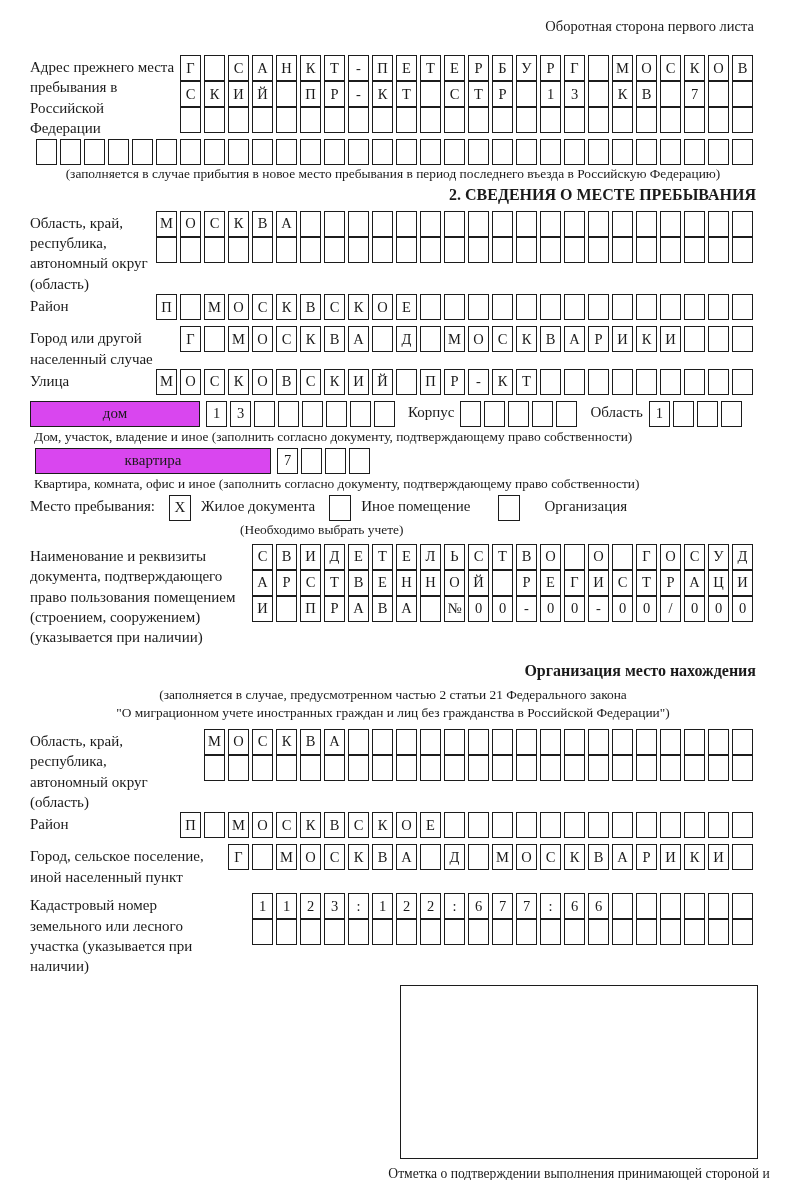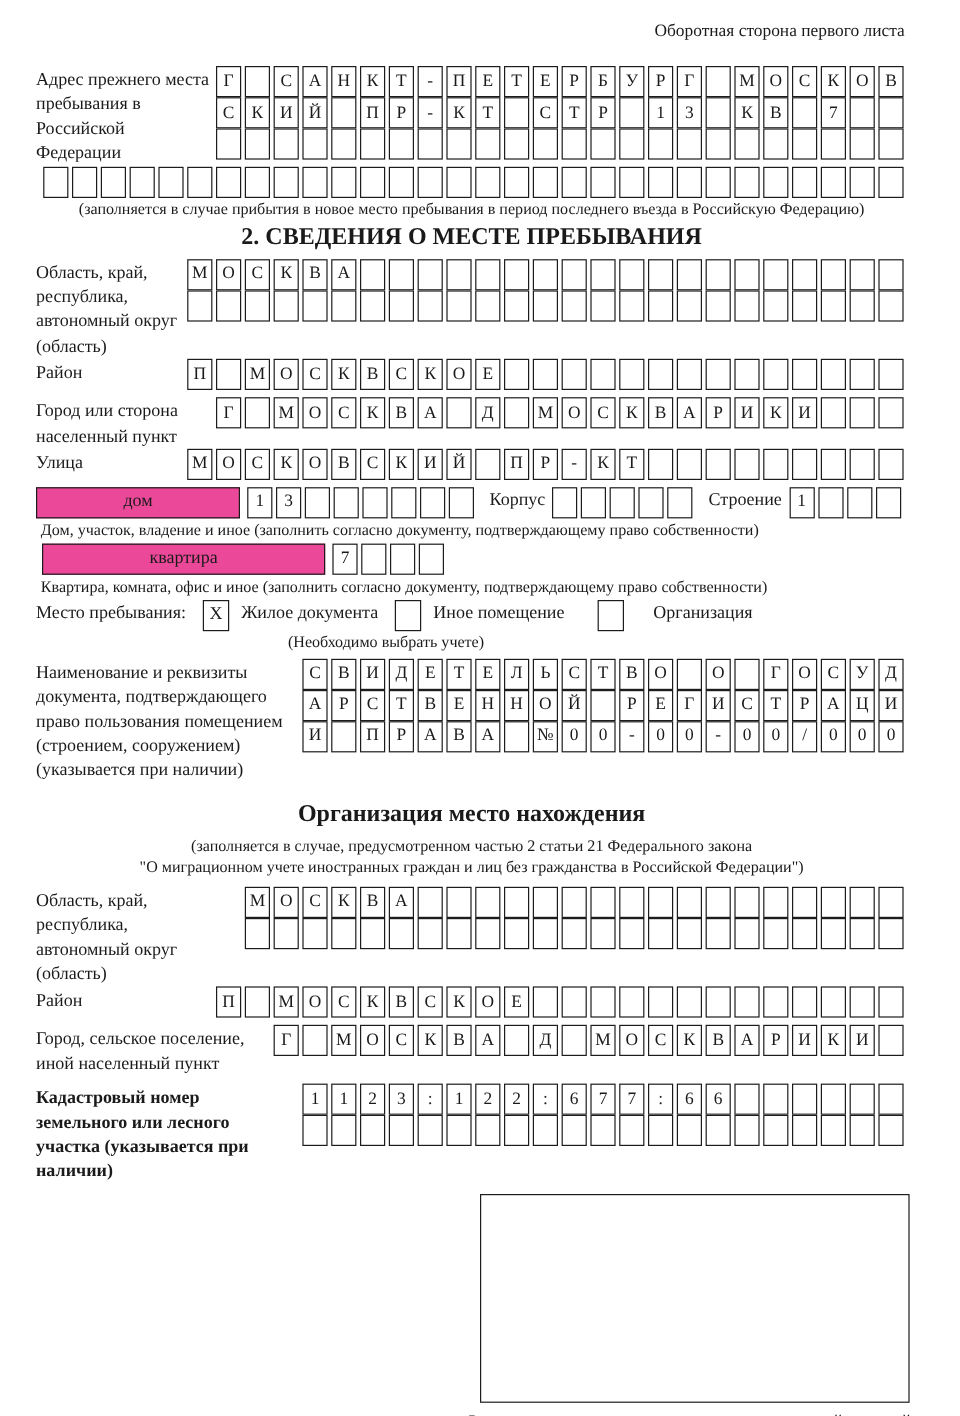--- a/index.html
+++ b/index.html
@@ -13,39 +13,39 @@
 
   .hdr { text-align:right; font-size:14.5px; margin:8px 2px 20px 0; }
 
   .field { display:flex; align-items:flex-start; }
   .flabel { line-height:1.36; font-size:15px; padding-top:2px; }
   .w125 { flex:0 0 125px; width:125px; }
   .w148 { flex:0 0 148px; width:148px; }
   .w150 { flex:0 0 150px; width:150px; }
   .w130 { flex:0 0 130px; width:130px; }
   .w175 { flex:0 0 175px; width:175px; }
-  .w202 { flex:0 0 202px; width:202px;font-weight:bold; }
+  .w202 { flex:0 0 202px; width:202px; }
   .w208 { flex:0 0 208px; width:208px; }
 
   .rows { flex:1 1 auto; }
   .cellrow { white-space:nowrap; height:26px; margin-bottom:0;text-align:right; }
   .cell {
     display:inline-flex; width:21px; height:26px;
     border:1.6px solid #1c1c1c; margin-right:3px;
     align-items:center; justify-content:center;
     font-size:14.5px; vertical-align:top; background:#fff;
   }
   .note { font-size:13.4px; text-align:center; margin:1px 0 2px 0; }
   .note-left { font-size:13.4px; text-align:left; margin:2px 0 3px 4px; }
-  .sect { text-align:center; font-weight:bold; font-size:20px; margin:4px 0 7px 0; }
+  .sect { text-align:right; font-weight:bold; font-size:16px; margin:4px 0 7px 0; }
 
   .widebox {
     border:1.6px solid #1c1c1c; height:26px;
     display:inline-flex; align-items:center; justify-content:center;
-    font-size:15px; background:#ec4899;
+    font-size:15px; background:#d946ef;
   }
   .inline-row { display:flex; align-items:flex-start; margin-bottom:2px; }
   .inline-lbl { padding:3px 6px 0 10px; font-size:15px; }
 
   .chkrow { display:flex; align-items:flex-start; margin:2px 0 1px 0; }
   .chk {
     display:inline-flex; width:22px; height:26px;
     border:1.6px solid #1c1c1c; align-items:center; justify-content:center;
     font-size:15px; margin:0 10px 0 14px; background:#fff;
   }
@@ -86,39 +86,39 @@
   </div>
 
   <div class="field">
     <div class="flabel w125">Район</div>
     <div class="rows">
         <div class="cellrow"><span class="cell">П</span><span class="cell"></span><span class="cell">М</span><span class="cell">О</span><span class="cell">С</span><span class="cell">К</span><span class="cell">В</span><span class="cell">С</span><span class="cell">К</span><span class="cell">О</span><span class="cell">Е</span><span class="cell"></span><span class="cell"></span><span class="cell"></span><span class="cell"></span><span class="cell"></span><span class="cell"></span><span class="cell"></span><span class="cell"></span><span class="cell"></span><span class="cell"></span><span class="cell"></span><span class="cell"></span><span class="cell"></span><span class="cell"></span></div>
       </div>
   </div>
 
   <div class="field gap6">
-    <div class="flabel w148">Город или сторона населенный пункт</div>
+    <div class="flabel w148">Город или другой населенный случае</div>
     <div class="rows">
         <div class="cellrow"><span class="cell">Г</span><span class="cell"></span><span class="cell">М</span><span class="cell">О</span><span class="cell">С</span><span class="cell">К</span><span class="cell">В</span><span class="cell">А</span><span class="cell"></span><span class="cell">Д</span><span class="cell"></span><span class="cell">М</span><span class="cell">О</span><span class="cell">С</span><span class="cell">К</span><span class="cell">В</span><span class="cell">А</span><span class="cell">Р</span><span class="cell">И</span><span class="cell">К</span><span class="cell">И</span><span class="cell"></span><span class="cell"></span><span class="cell"></span></div>
       </div>
   </div>
 
   <div class="field">
     <div class="flabel w125">Улица</div>
     <div class="rows">
         <div class="cellrow"><span class="cell">М</span><span class="cell">О</span><span class="cell">С</span><span class="cell">К</span><span class="cell">О</span><span class="cell">В</span><span class="cell">С</span><span class="cell">К</span><span class="cell">И</span><span class="cell">Й</span><span class="cell"></span><span class="cell">П</span><span class="cell">Р</span><span class="cell">-</span><span class="cell">К</span><span class="cell">Т</span><span class="cell"></span><span class="cell"></span><span class="cell"></span><span class="cell"></span><span class="cell"></span><span class="cell"></span><span class="cell"></span><span class="cell"></span><span class="cell"></span></div>
       </div>
   </div>
 
   <div class="inline-row gap6">
     <span class="widebox" style="width:170px;">дом</span>
     <span class="cellrow" style="margin-left:6px;text-decoration:underline;"><span class="cell">1</span><span class="cell">3</span><span class="cell"></span><span class="cell"></span><span class="cell"></span><span class="cell"></span><span class="cell"></span><span class="cell"></span></span>
     <span class="inline-lbl">Корпус</span>
     <span class="cellrow"><span class="cell"></span><span class="cell"></span><span class="cell"></span><span class="cell"></span><span class="cell"></span></span>
-    <span class="inline-lbl">Строение</span>
+    <span class="inline-lbl">Область</span>
     <span class="cellrow"><span class="cell">1</span><span class="cell"></span><span class="cell"></span><span class="cell"></span></span>
   </div>
   <div class="note-left">Дом, участок, владение и иное (заполнить согласно документу, подтверждающему право собственности)</div>
 
   <div class="inline-row" style="margin-left:5px;">
     <span class="widebox" style="width:236px;">квартира</span>
     <span class="cellrow" style="margin-left:6px;"><span class="cell">7</span><span class="cell"></span><span class="cell"></span><span class="cell"></span></span>
   </div>
   <div class="note-left">Квартира, комната, офис и иное (заполнить согласно документу, подтверждающему право собственности)</div>
 

